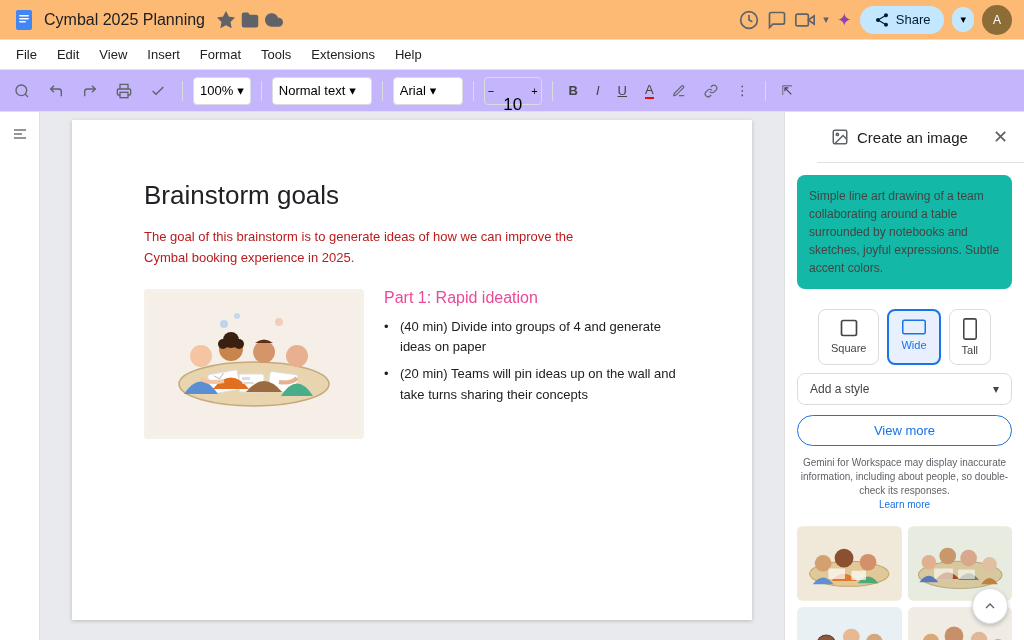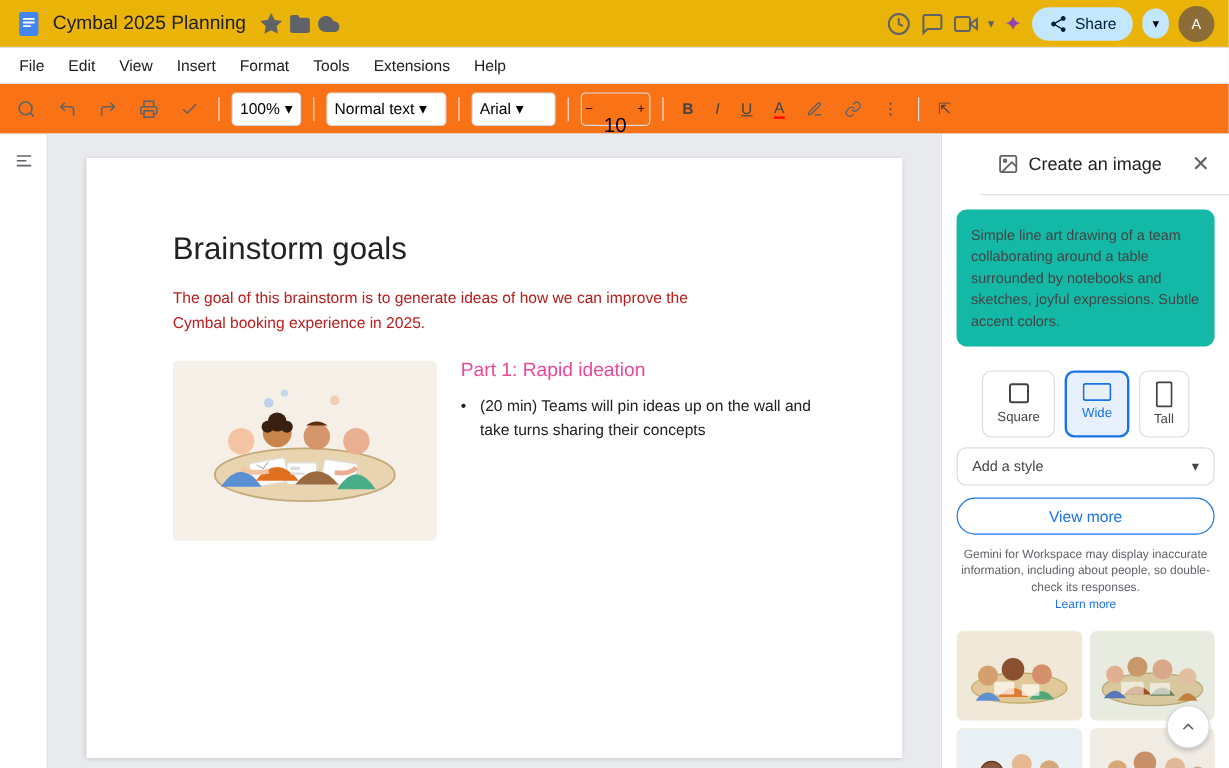--- a/index.html
+++ b/index.html
@@ -1,20 +1,20 @@
 <!DOCTYPE html>
 <html><head>
   <meta charset="utf-8">
   <style>
     * { box-sizing: border-box; margin: 0; padding: 0; }
     body { font-family: Arial, sans-serif; font-size: 13px; background: #f0f0f0; overflow: hidden; }
 
     
     .title-bar {
-      display: flex; align-items: center; padding: 6px 12px; background: #eab308;
+      display: flex; align-items: center; padding: 6px 12px; background: #fdba74;
       border-bottom: 1px solid #e0e0e0; height: 40px; gap: 8px;
     }
     .title-bar .doc-title { font-size: 16px; font-weight: 500; color: #202124; margin-right: 4px; }
     .title-bar .title-actions { display: flex; gap: 6px; align-items: center; }
     .title-bar .title-actions svg { width: 18px; height: 18px; fill: #5f6368; }
     .title-bar-right { margin-left: auto; display: flex; align-items: center; gap: 8px; }
     .share-btn {
       display: flex; align-items: center; background: #c2e7ff; border: none;
       border-radius: 20px; padding: 6px 14px; font-size: 13px; font-weight: 500;
       color: #001d35; cursor: pointer; gap: 6px;
@@ -28,21 +28,21 @@
 
     
     .menu-bar {
       display: flex; align-items: center; padding: 2px 8px; background: #fff;
       border-bottom: 1px solid #e0e0e0; height: 30px; gap: 4px;
     }
     .menu-item { padding: 3px 8px; font-size: 13px; color: #202124; cursor: pointer; border-radius: 4px; }
 
     
     .toolbar {
-      display: flex; align-items: center; padding: 4px 8px; background: #f97316;
+      display: flex; align-items: center; padding: 4px 8px; background: #c4b5fd;
       border-bottom: 1px solid #e0e0e0; height: 42px; gap: 6px; overflow: hidden;
     }
     .toolbar-btn {
       display: flex; align-items: center; justify-content: center;
       padding: 4px 6px; border: none; background: transparent; cursor: pointer;
       border-radius: 4px; color: #444; font-size: 13px; height: 32px;
     }
     .toolbar-select {
       display: flex; align-items: center; border: 1px solid #dadce0; border-radius: 4px;
       padding: 3px 6px; font-size: 13px; cursor: pointer; height: 28px; gap: 4px;
@@ -64,21 +64,21 @@
 
     
     .sidebar-left {
       width: 40px; background: #fff; border-right: 1px solid #e0e0e0;
       display: flex; flex-direction: column; align-items: center; padding: 8px 0; gap: 8px;
     }
     .sidebar-left-btn { width: 28px; height: 28px; display: flex; align-items: center; justify-content: center; cursor: pointer; border-radius: 4px; color: #5f6368; }
 
     
     .doc-area {
-      flex: 1; background: #e8eaed; overflow-y: auto; padding: 20px;
+      flex: 1; background: #e8eaed; overflow-y: auto; padding: 8px;
       display: flex; flex-direction: column; align-items: center;
     }
     .doc-page {
       background: #fff; width: 680px; min-height: 500px; padding: 60px 72px;
       box-shadow: 0 1px 4px rgba(0,0,0,0.2);
     }
     .doc-heading { font-size: 26px; font-weight: 400; color: #202124; margin-bottom: 16px; }
     .doc-paragraph { font-size: 13px; color: #b91c1c; line-height: 1.6; margin-bottom: 20px; max-width: 460px; }
 
     
@@ -378,20 +378,21 @@
 
             <path d="M65 80 L70 84 L75 79" stroke="#aaa" stroke-width="0.8" fill="none" transform="rotate(-10, 75, 82)"></path>
             <rect x="93" y="83" width="8" height="3" rx="1" fill="#ddd"></rect>
             <rect x="93" y="88" width="12" height="2" rx="1" fill="#ddd"></rect>
           </svg>
         </div>
 
         <div>
           <p class="part-title">Part 1: Rapid ideation</p>
           <ul class="bullet-list">
+            <li>(40 min) Divide into groups of 4 and generate ideas on paper</li>
             <li>(20 min) Teams will pin ideas up on the wall and take turns sharing their concepts</li>
           </ul>
         </div>
       </div>
     </div>
   </div>
 
   <div class="right-panel" style="position:relative">
 
     <div class="panel-header">

